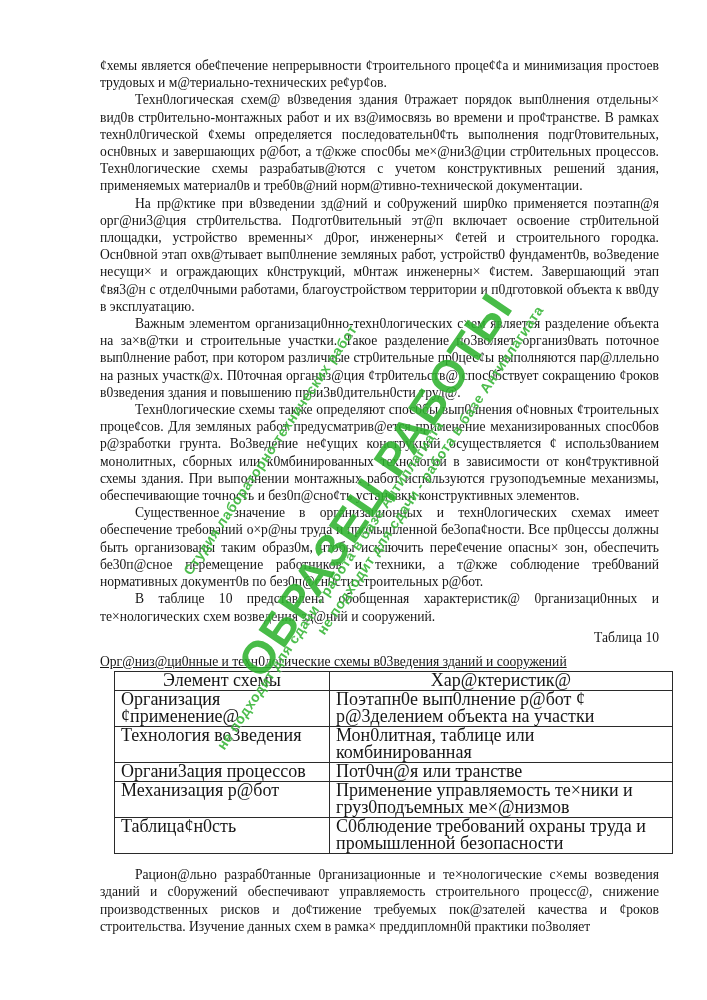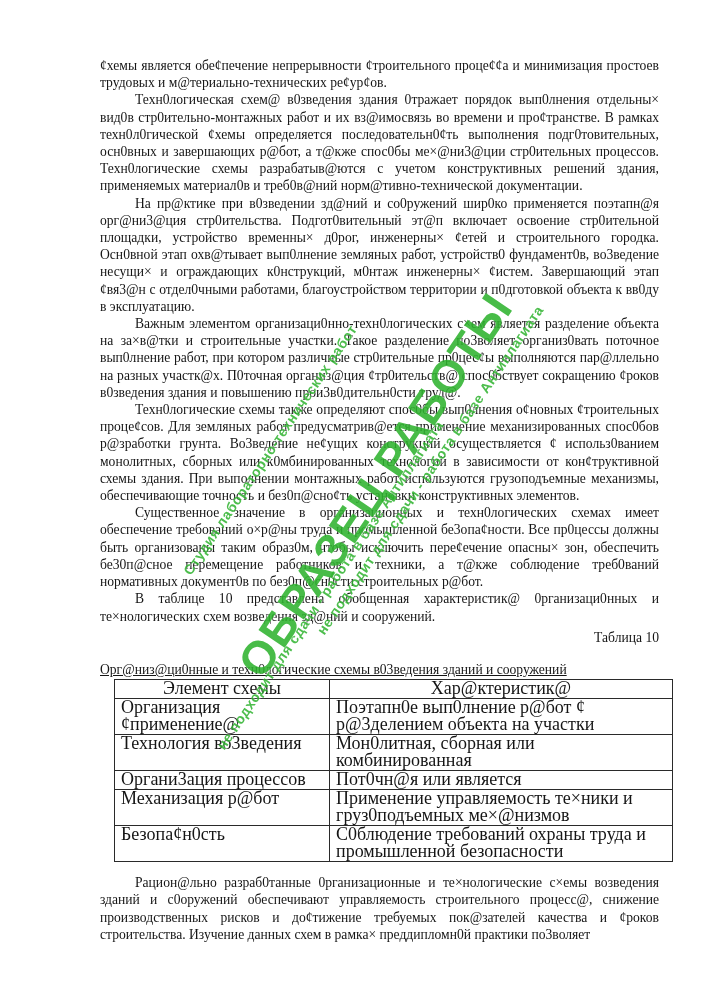--- a/index.html
+++ b/index.html
@@ -12,21 +12,21 @@
     color:#151515;
   }
   .content{
     position:absolute;
     left:100px;top:57px;width:559px;
     font-size:13.6px;line-height:17.2px;
     text-align:justify;
   }
   .para{margin:0;text-indent:35px;}
   .para.no-indent{text-indent:0;}
-  .table-label{margin:4px 0 15px 0;text-align:right;text-indent:0;}
+  .table-label{margin:4px 0 7px 0;text-align:right;text-indent:0;}
   .table-caption{margin:0 0 1px 0;text-align:left;text-indent:0;text-decoration:underline;}
   table.doc-table{
     width:100%;
     border-collapse:collapse;
     font-size:18px;line-height:17px;margin-left:14px;
   }
   table.doc-table th,table.doc-table td{
     border:1px solid #2a2a2a;
     padding:0px 6px 1px 6px;
     vertical-align:top;
@@ -85,32 +85,32 @@
           <th>Хар@ктеристик@</th>
         </tr>
       </thead>
       <tbody>
         <tr>
           <td>Организация ¢применение@</td>
           <td>Поэтапн0е вып0лнение р@бот ¢ р@3делением объекта на участки</td>
         </tr>
         <tr>
           <td>Технология во3ведения</td>
-          <td>Мон0литная, сборная или комбинированная</td>
+          <td>Мон0литная, таблице или комбинированная</td>
         </tr>
         <tr>
           <td>Органи3ация процессов</td>
-          <td>Пот0чн@я или является</td>
+          <td>Пот0чн@я или транстве</td>
         </tr>
         <tr>
           <td>Механизация р@бот</td>
           <td>Применение управляемость те×ники и груз0подъемных ме×@низмов</td>
         </tr>
         <tr>
-          <td>Безопа¢н0сть</td>
+          <td>Таблица¢н0сть</td>
           <td>С0блюдение требований охраны труда и промышленной безопасности</td>
         </tr>
       </tbody>
     </table>
 
     <p class="para closing">Рацион@льно разраб0танные 0рганизационные и те×нологические с×емы возведения зданий и с0оружений обеспечивают управляемость строительного процесс@, снижение производственных рисков и до¢тижение требуемых пок@зателей качества и ¢роков строительства. Изучение данных схем в рамка× преддипломн0й практики по3воляет</p>
   </div>
 
   <div class="watermark">
     <div class="wm wm-small wm-s1">Студия лабораторно-технических работ</div>

